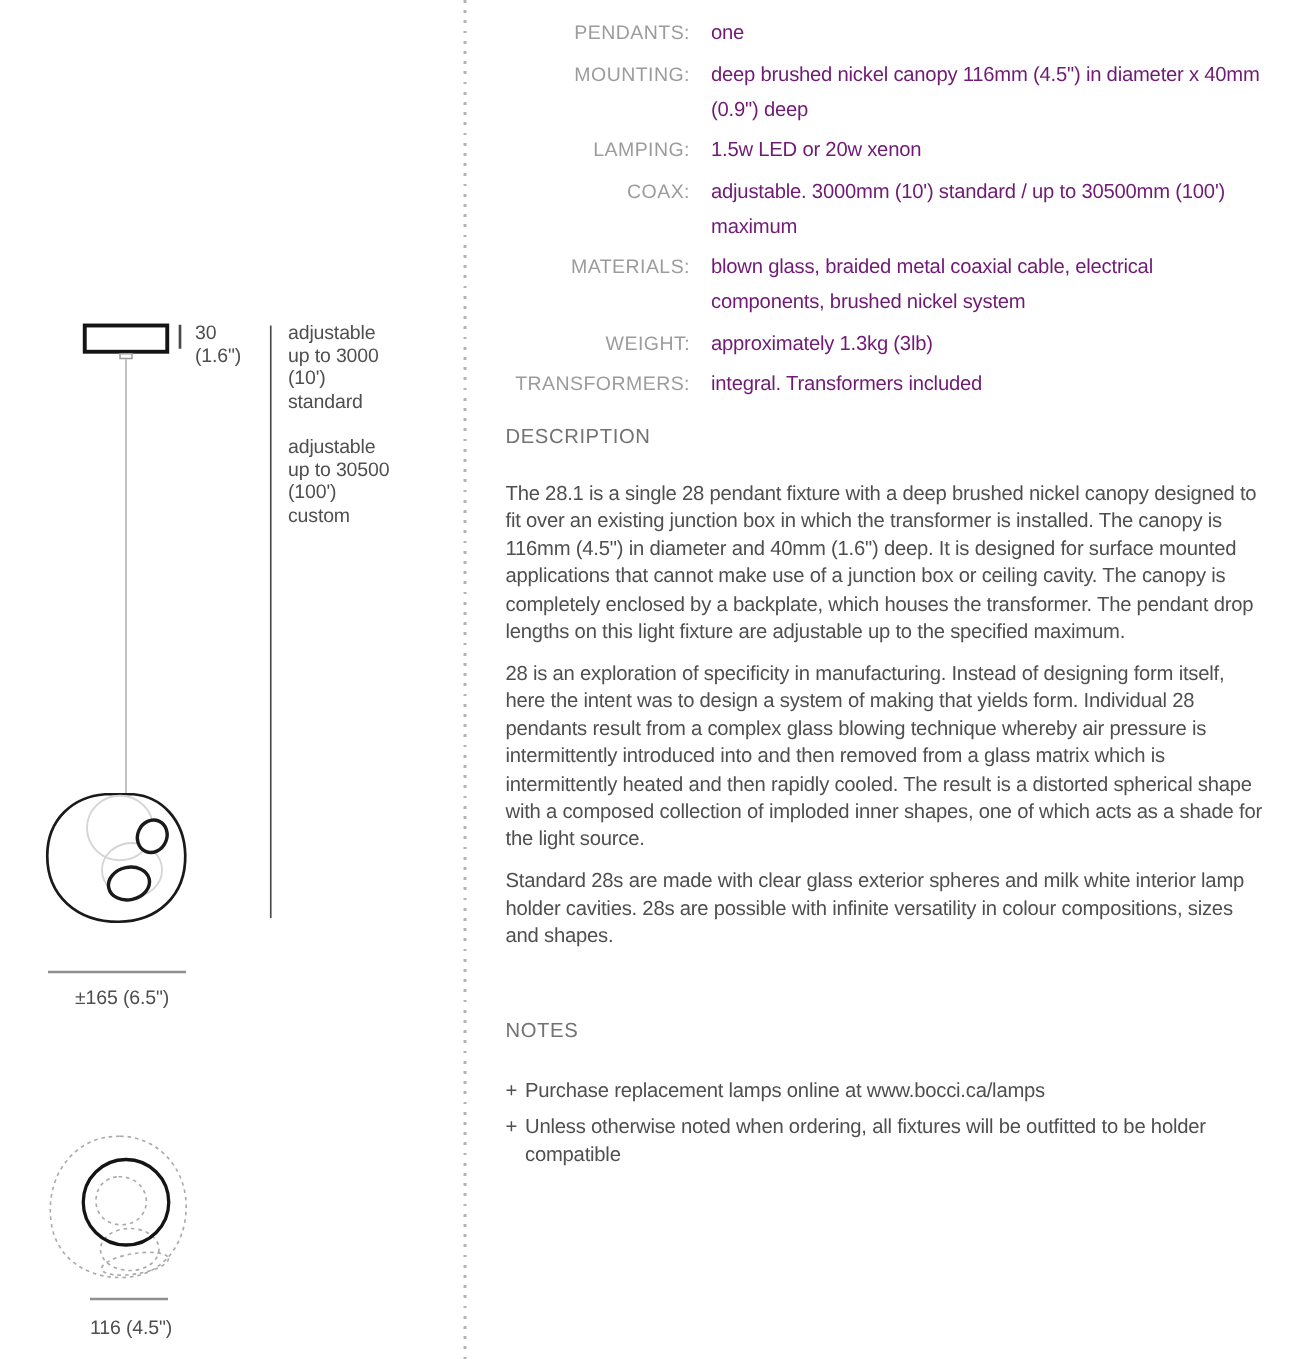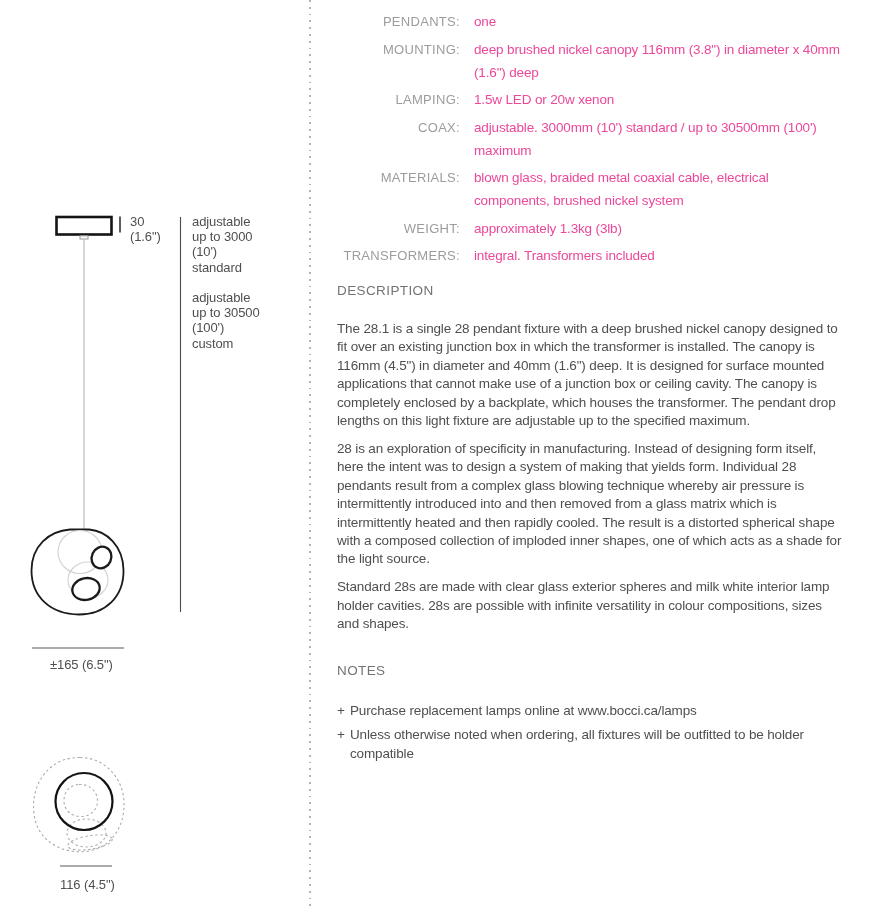--- a/index.html
+++ b/index.html
@@ -57,34 +57,34 @@
     row-gap: 4.5px;
   }
   .spec-label {
     text-align: right;
     color: #9c9c9c;
     font-size: 13px;
     line-height: 23px;
     letter-spacing: 0.3px;
   }
   .spec-value {
-    color: #ec4899;
+    color: #701a75;
     font-size: 13.5px;
     line-height: 23px;
     letter-spacing: -0.15px;
   }
 
   .section-heading {
     font-size: 13.5px;
     line-height: 14px;
     color: #737373;
     letter-spacing: 0.4px;
   }
   .heading-description { margin-top: 17px; margin-bottom: 22px; }
-  .heading-notes       { margin-top: 30px; margin-bottom: 24px; }
+  .heading-notes       { margin-top: 46px; margin-bottom: 24px; }
 
   .body-paragraph {
     margin: 0 0 9.5px 0;
     font-size: 13.5px;
     line-height: 18.4px;
     letter-spacing: -0.15px;
     color: #4f4f51;
   }
 
   .note-item {
@@ -164,21 +164,21 @@
 
   <div class="divider"></div>
 
   <div class="content">
 
     <div class="spec-table">
       <div class="spec-label">PENDANTS:</div>
       <div class="spec-value">one</div>
 
       <div class="spec-label">MOUNTING:</div>
-      <div class="spec-value">deep brushed nickel canopy 116mm (3.8") in diameter x 40mm (1.6") deep</div>
+      <div class="spec-value">deep brushed nickel canopy 116mm (4.5") in diameter x 40mm (0.9") deep</div>
 
       <div class="spec-label">LAMPING:</div>
       <div class="spec-value">1.5w LED or 20w xenon</div>
 
       <div class="spec-label">COAX:</div>
       <div class="spec-value">adjustable. 3000mm (10') standard / up to 30500mm (100') maximum</div>
 
       <div class="spec-label">MATERIALS:</div>
       <div class="spec-value">blown glass, braided metal coaxial cable, electrical components, brushed nickel system</div>
 

